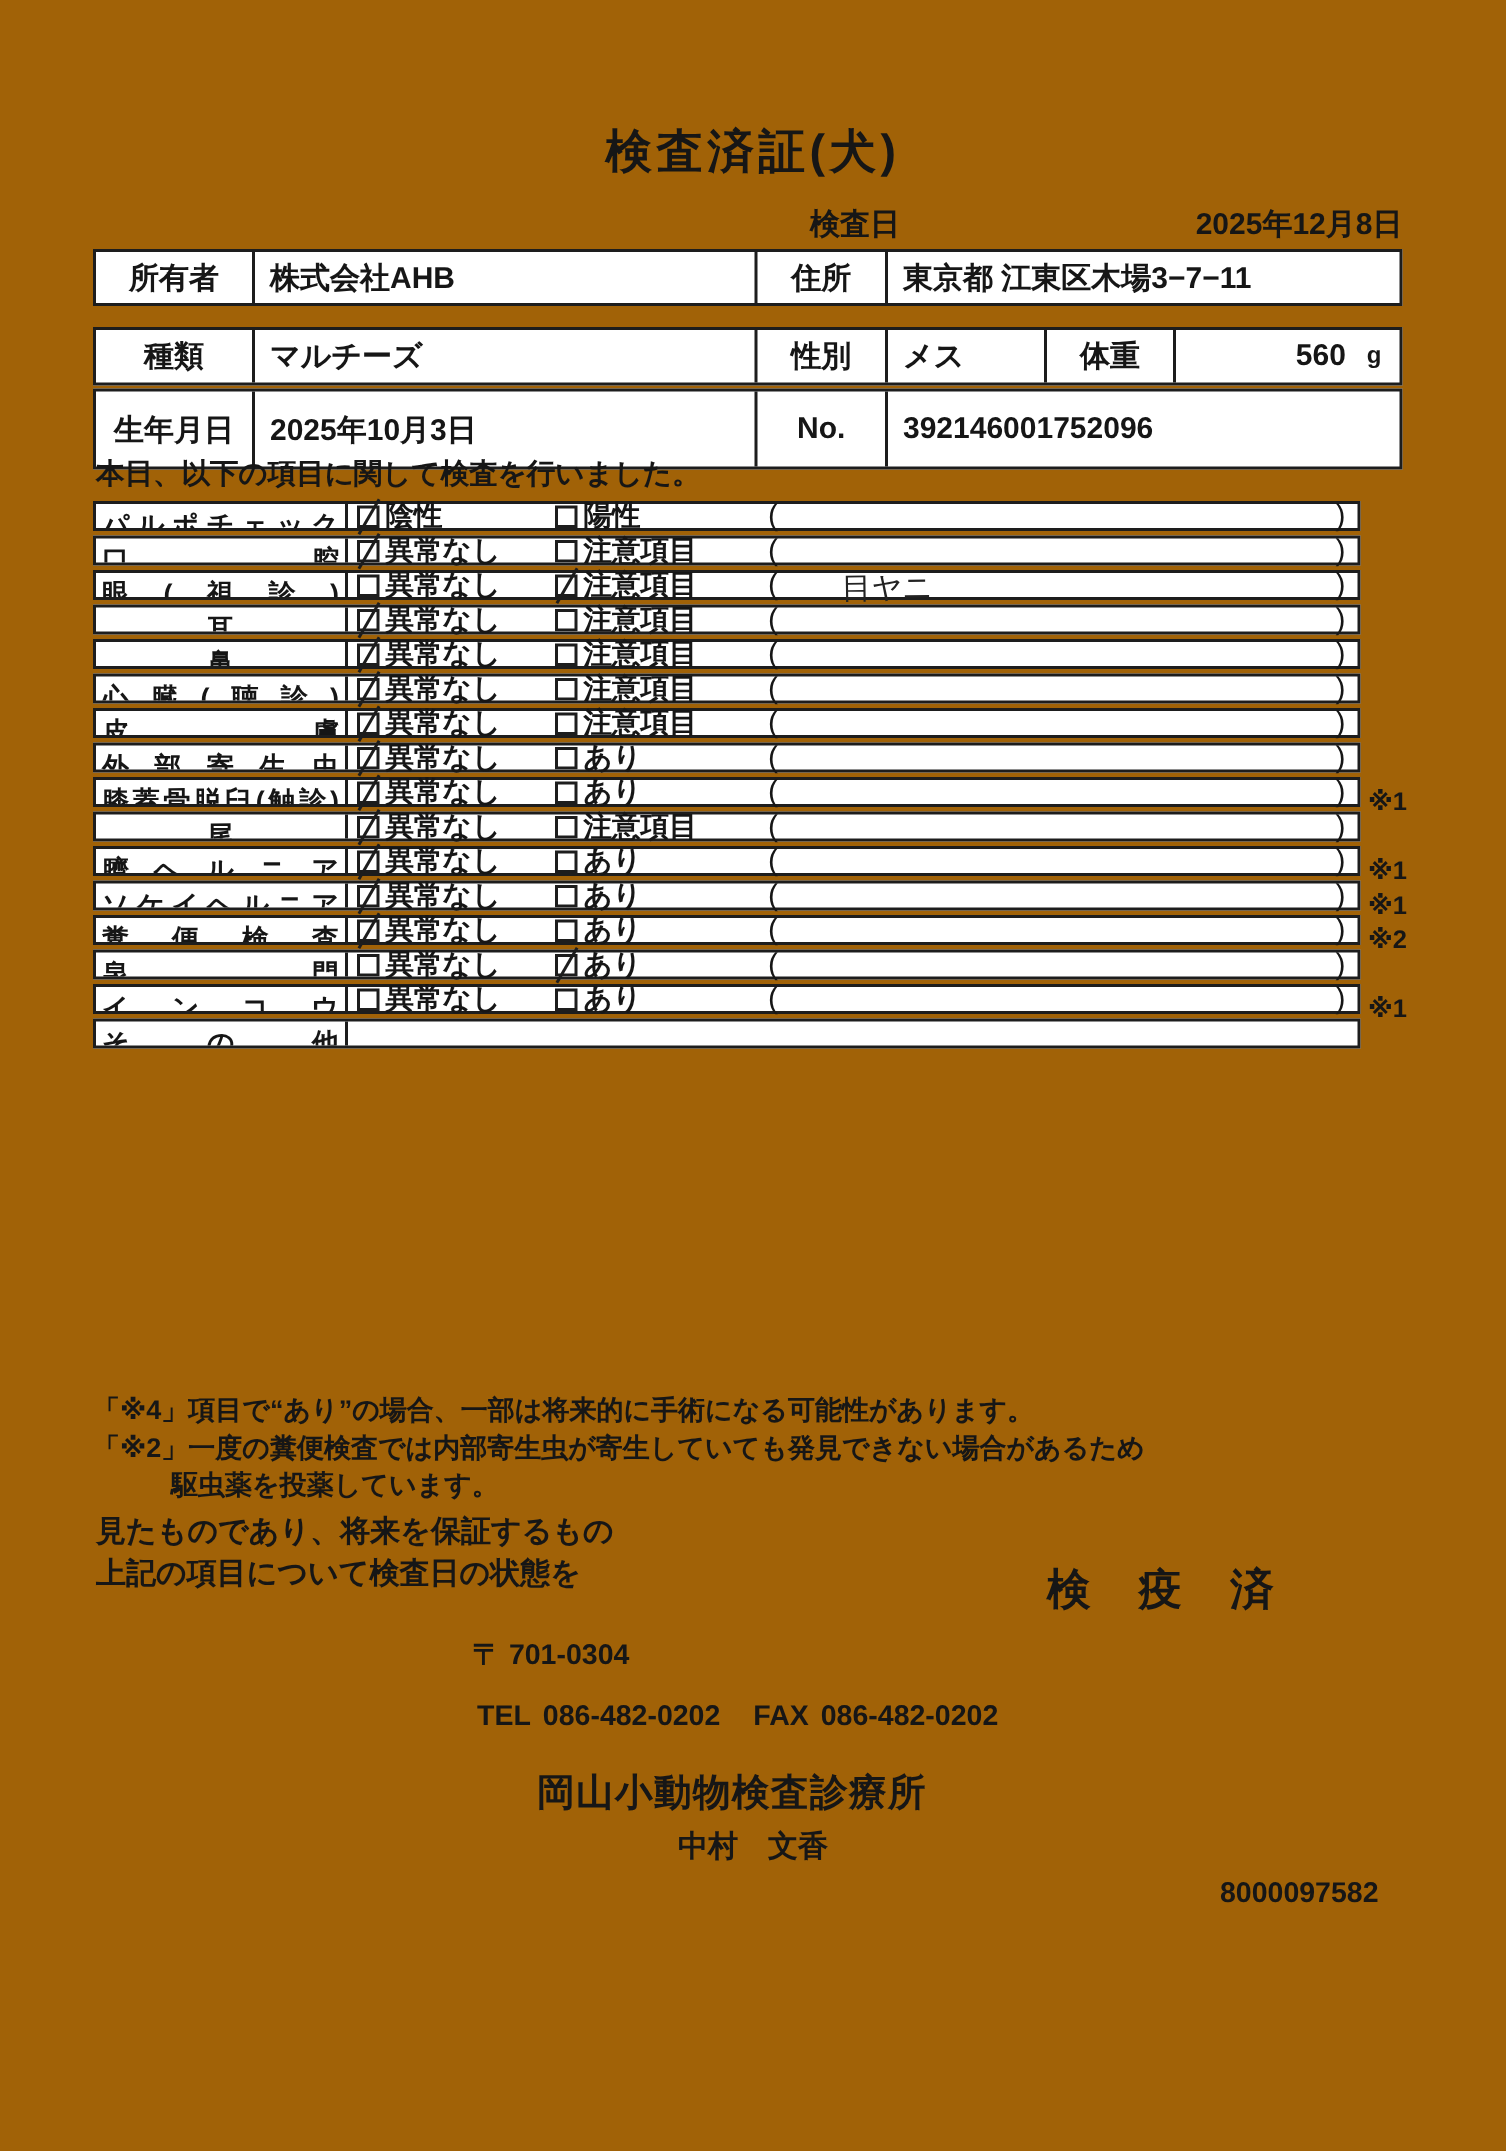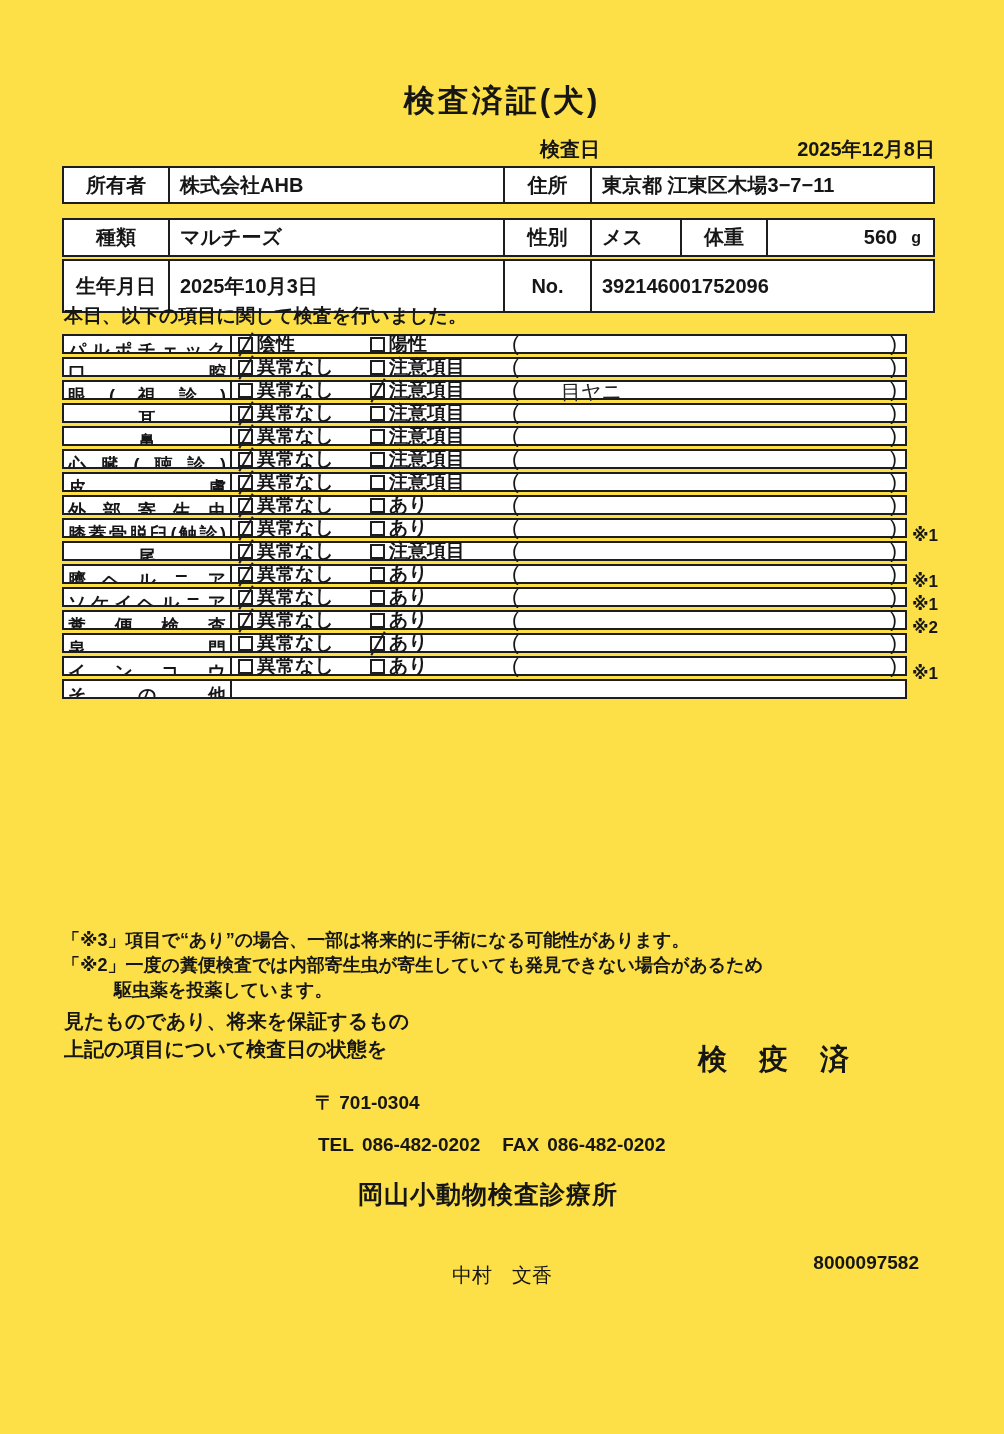--- a/index.html
+++ b/index.html
@@ -2,21 +2,21 @@
 <html><head>
 <meta charset="utf-8">
 <style>
   * { box-sizing: border-box; margin: 0; padding: 0; }
   html, body { background: #e8e8e8; }
   body { font-family: "Liberation Sans", "DejaVu Sans", sans-serif; color: #161616; }
   .page {
     position: relative;
     width: 1004px; height: 1434px;
     margin: 0 auto;
-    background: #fde047;
+    background: #a16207;
     overflow: hidden;
   }
   
   .doc-title {
     position: absolute; left: 0; top: 80px; width: 100%;
     text-align: center;
     font-size: 31px; font-weight: 700; letter-spacing: 3px;
   }
   .exam-date-row {
     position: absolute; left: 540px; top: 136px; width: 395px;
@@ -35,21 +35,21 @@
     padding: 0 10px; white-space: nowrap; overflow: hidden; text-align: right;
   }
   .hcell:last-child { border-right: none; }
   .hcell.lab { justify-content: center; padding: 0 4px; }
   .owner-box  { top: 166px; height: 38px; }
   .species-box{ top: 218px; height: 39px; }
   .birth-box  { top: 259px; height: 54px; }
   .w-lab { width: 106px; }
   .w-val { width: 335px; }
   .w-lab2 { width: 87px; }
-  .w-sex { width: 90px; }
+  .w-sex { width: 106px; }
   .w-wlab { width: 86px; }
   .weight-cell { flex: 1; justify-content: flex-end; gap: 14px; padding-right: 12px; }
   .weight-unit { font-size: 16px; }
   .flex1 { flex: 1; }
   .intro {
     position: absolute; left: 64px; top: 303px;
     font-size: 19px; font-weight: 700;
   }
   
   .exam-table { position: absolute; left: 62px; top: 334px; width: 845px; }
@@ -112,21 +112,21 @@
     position: absolute; left: 318px; top: 1134px;
     font-size: 19px; font-weight: 600; display: flex; gap: 8px; white-space: nowrap;
   }
   .tel-line .fax-group { margin-left: 14px; display: flex; gap: 8px; }
   .clinic-name {
     position: absolute; left: 358px; top: 1178px;
     font-size: 25px; font-weight: 600; letter-spacing: 1px;
   }
   .examiner-name {
     position: absolute; left: 452px; top: 1217px;
-    font-size: 20px; font-weight: 400; margin-top: 45px;
+    font-size: 20px; font-weight: 700;
   }
   .doc-code {
     position: absolute; right: 85px; top: 1252px;
     font-size: 19px; font-weight: 600;
   }
 </style>
 </head>
 <body>
 
 <div class="page">
@@ -438,21 +438,21 @@
   </div>
 
   <div class="t-row">
     <div class="t-label justify">その他</div>
     <div class="t-body"></div>
     <div class="t-ref"></div>
   </div>
 </div>
 
   <div class="footnotes">
-    <div class="fn-line">「※3」項目で“あり”の場合、一部は将来的に手術になる可能性があります。</div>
+    <div class="fn-line">「※4」項目で“あり”の場合、一部は将来的に手術になる可能性があります。</div>
     <div class="fn-line">「※2」一度の糞便検査では内部寄生虫が寄生していても発見できない場合があるため</div>
     <div class="fn-line indent">駆虫薬を投薬しています。</div>
   </div>
 
   <div class="disclaimer">
     <div class="dc-line">見たものであり、将来を保証するもの</div>
     <div class="dc-line">上記の項目について検査日の状態を</div>
   </div>
 
   <div class="stamp">検 疫 済</div>

